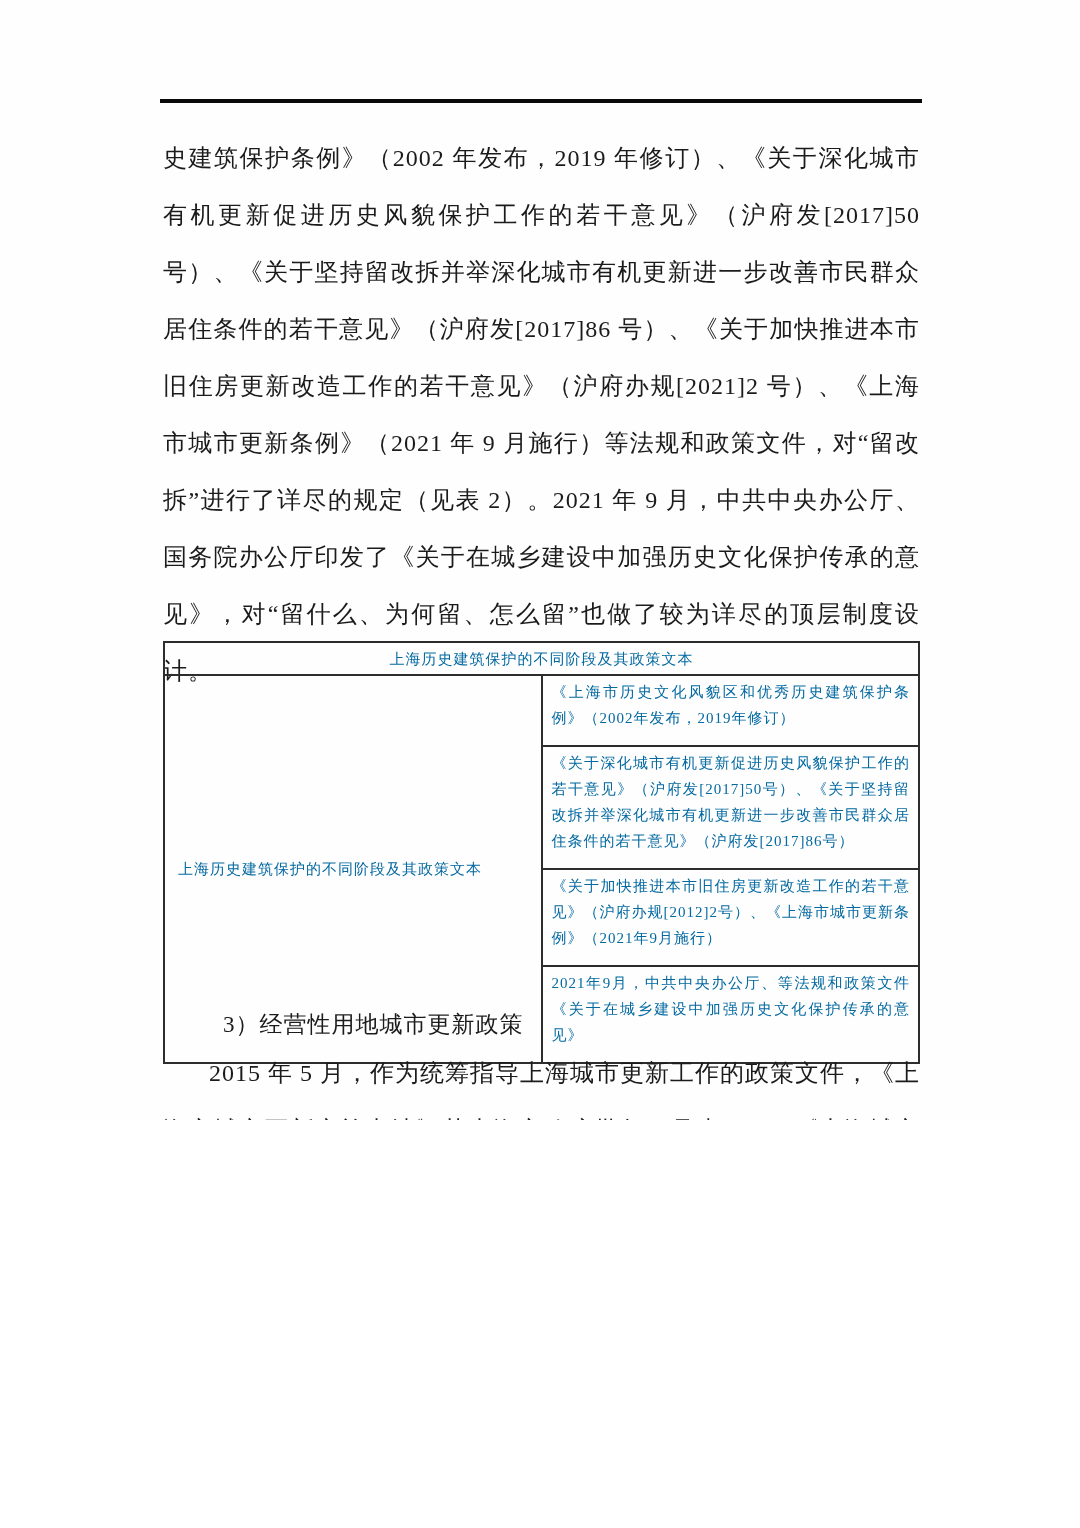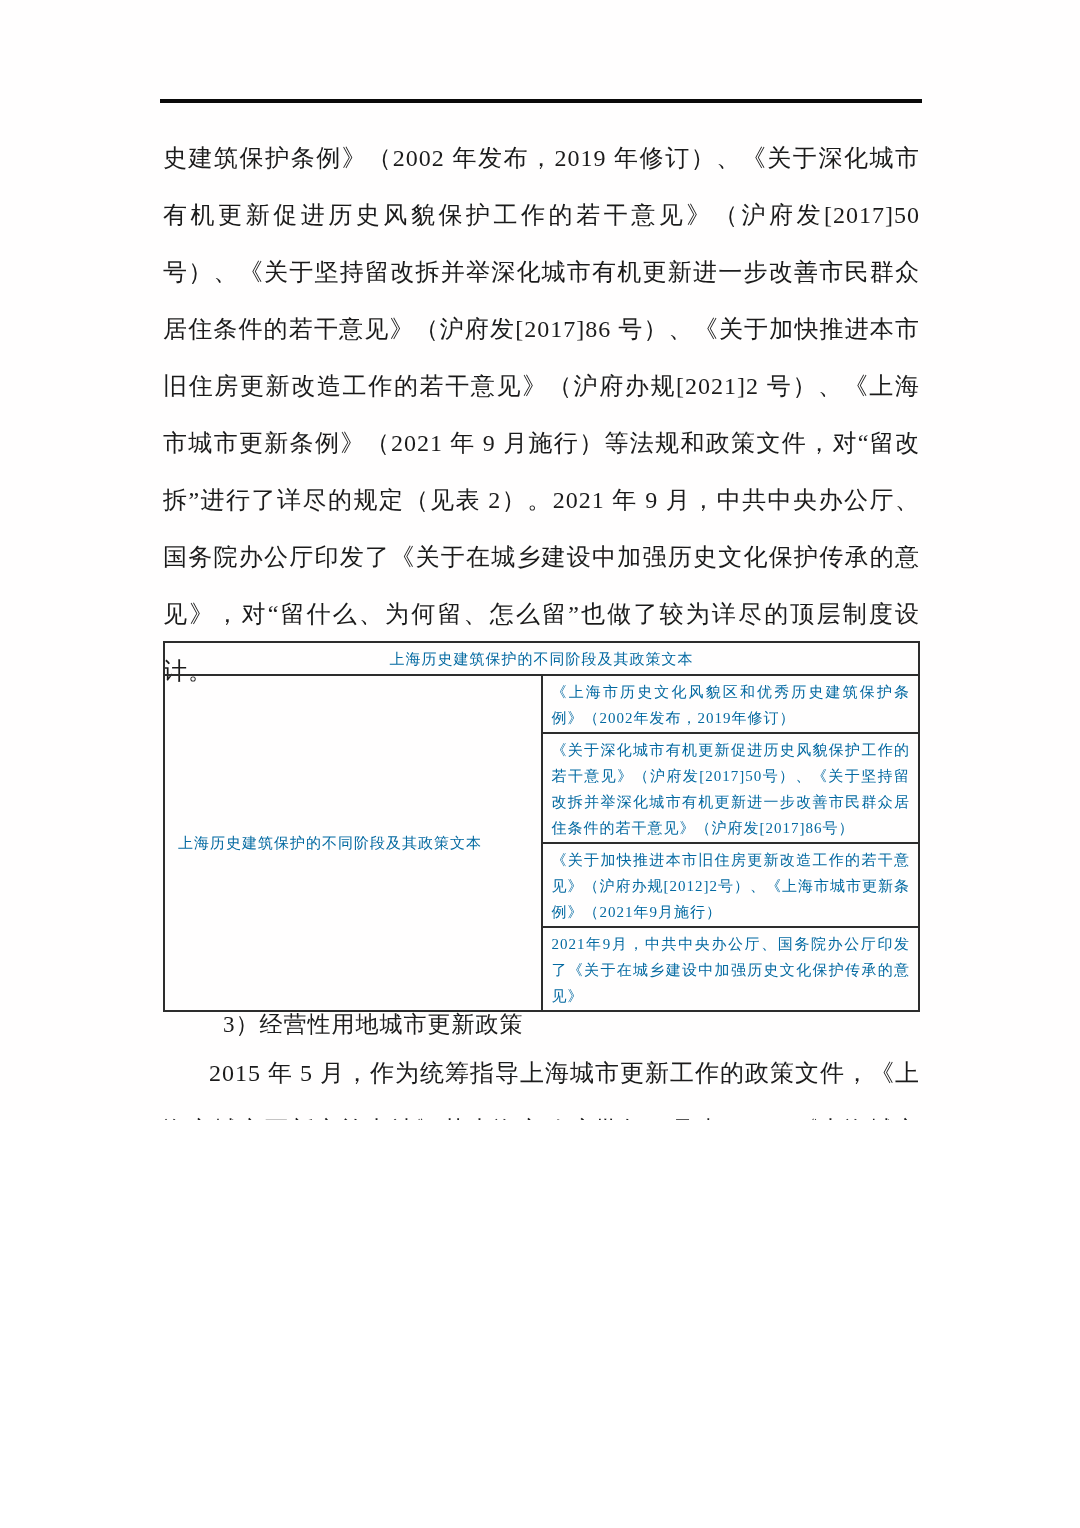--- a/index.html
+++ b/index.html
@@ -74,21 +74,21 @@
     padding: 2px 6px;
     height: 27px;
   }
   .t-label {
     width: 202px;
     padding: 2px 10px 2px 13px;
     text-align: justify;
     vertical-align: middle;
   }
   .t-cell {
-    padding: 3px 8px 1px 9px;
+    padding: 3px 8px 14px 9px;
     text-align: justify;
   }
   .page-footer {
     position: absolute;
     left: 0;
     top: 1394px;
     width: 100%;
     font-size: 20px;
     letter-spacing: 2px;
     color: #2a2a2a;
@@ -112,21 +112,21 @@
         <td rowspan="4" class="t-label">上海历史建筑保护的不同阶段及其政策文本</td>
         <td class="t-cell">《上海市历史文化风貌区和优秀历史建筑保护条例》（2002年发布，2019年修订）</td>
       </tr>
       <tr>
         <td class="t-cell">《关于深化城市有机更新促进历史风貌保护工作的若干意见》（沪府发[2017]50号）、《关于坚持留改拆并举深化城市有机更新进一步改善市民群众居住条件的若干意见》（沪府发[2017]86号）</td>
       </tr>
       <tr>
         <td class="t-cell">《关于加快推进本市旧住房更新改造工作的若干意见》（沪府办规[2012]2号）、《上海市城市更新条例》（2021年9月施行）</td>
       </tr>
       <tr>
-        <td class="t-cell">2021年9月，中共中央办公厅、国务院办公厅印发了《关于在城乡建设中加强历史文化保护传承的意见》</td>
+        <td class="t-cell">2021年9月，中共中央办公厅、等法规和政策文件《关于在城乡建设中加强历史文化保护传承的意见》</td>
       </tr>
     </tbody>
   </table>
 
   <h3 class="section-heading">3）经营性用地城市更新政策</h3>
 
   <p class="body-text para-2">2015 年 5 月，作为统筹指导上海城市更新工作的政策文件，《上海市城市更新实施办法》获上海市政府批复（见表 3）。《上海城市更新实施办法》填补了经营性用地城市更新的政策空白《上海市城市更新实施办法》适用于上海建成区中按照市政府规定程序认定的城市更新地区。已经市政府认定的旧区改造、工业用地转型、城中村改造的地区，按照相关规定执行。《上海城市更新实施办法》相较于</p>
 
   <div class="page-footer">- 76 -</div>
 

